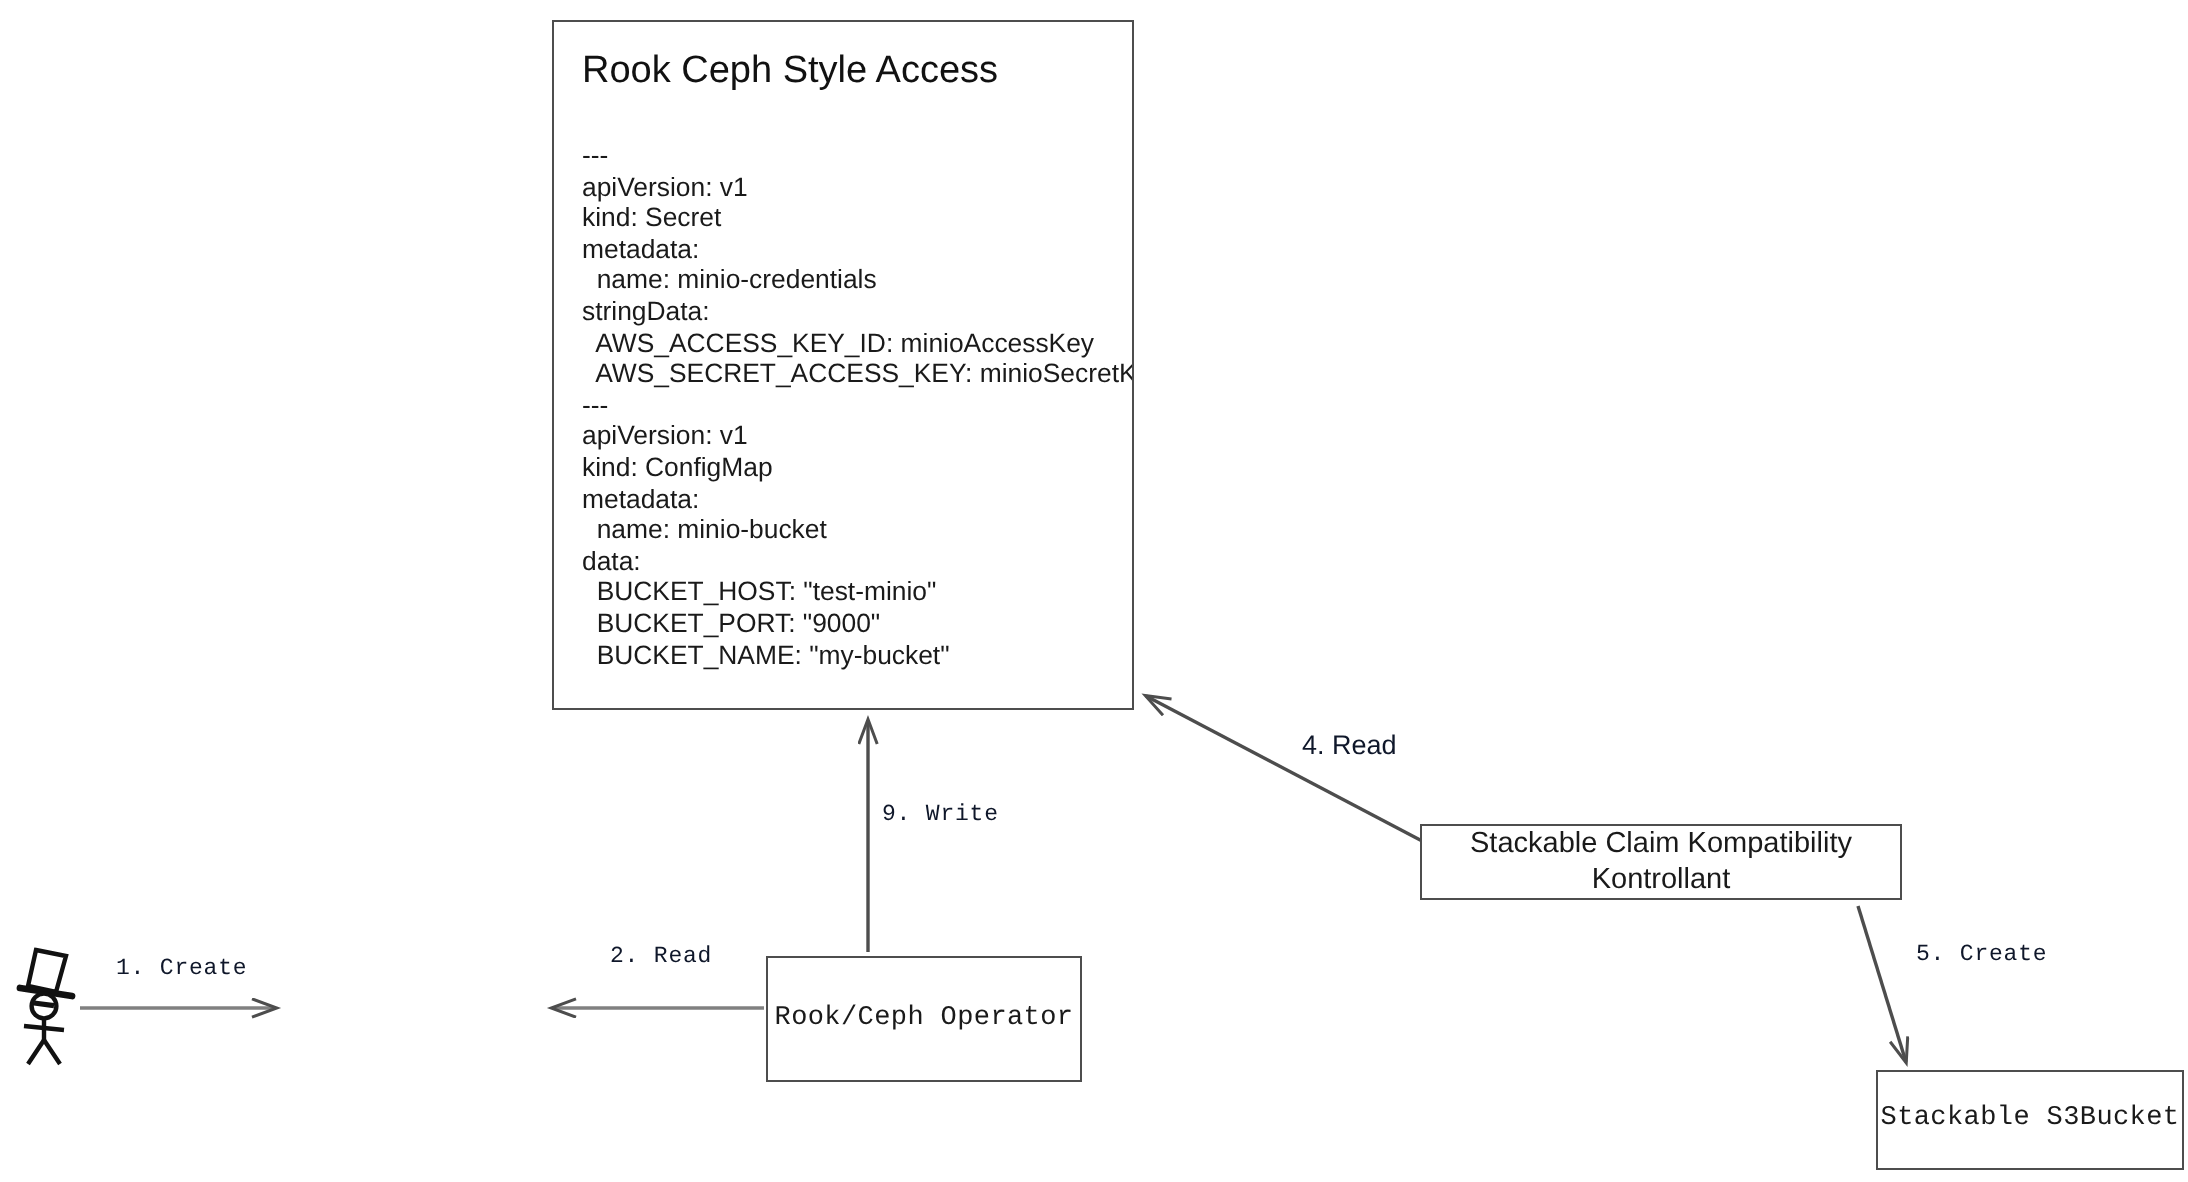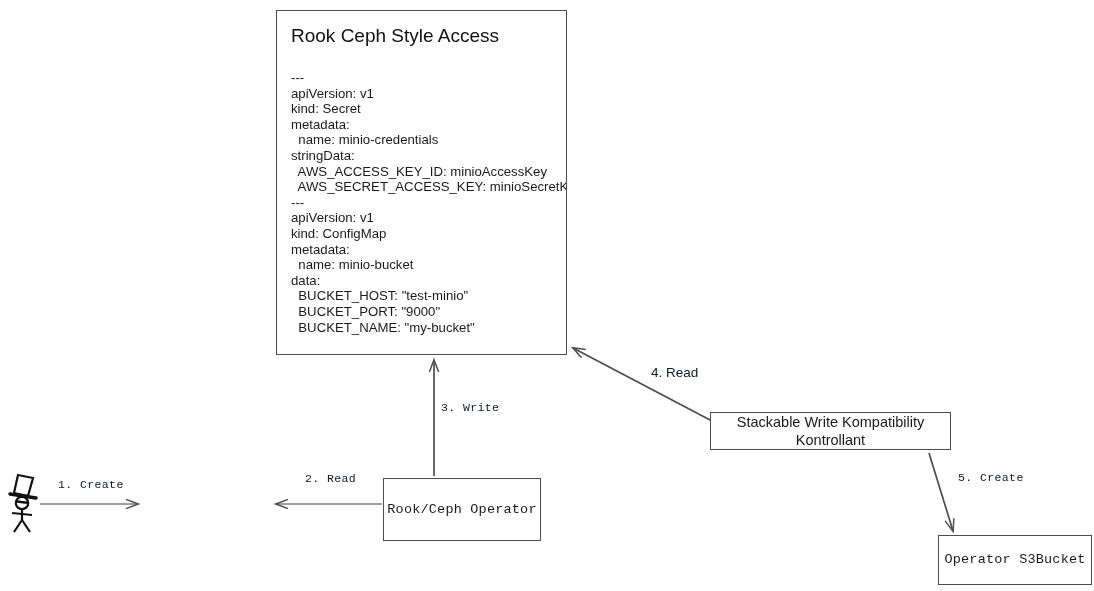--- a/index.html
+++ b/index.html
@@ -147,30 +147,30 @@
     <div id="yaml-title">Rook Ceph Style Access</div>
     <div id="yaml-body"><div class="yaml-line">---</div><div class="yaml-line">apiVersion: v1</div><div class="yaml-line">kind: Secret</div><div class="yaml-line">metadata:</div><div class="yaml-line">  name: minio-credentials</div><div class="yaml-line">stringData:</div><div class="yaml-line">  AWS_ACCESS_KEY_ID: minioAccessKey</div><div class="yaml-line">  AWS_SECRET_ACCESS_KEY: minioSecretKey</div><div class="yaml-line">---</div><div class="yaml-line">apiVersion: v1</div><div class="yaml-line">kind: ConfigMap</div><div class="yaml-line">metadata:</div><div class="yaml-line">  name: minio-bucket</div><div class="yaml-line">data:</div><div class="yaml-line">  BUCKET_HOST: "test-minio"</div><div class="yaml-line">  BUCKET_PORT: "9000"</div><div class="yaml-line">  BUCKET_NAME: "my-bucket"</div></div>
   </div>
 
 
   <div class="node node-mono" style="left:383px; top:478px; width:158px; height:63px;">
     <span>Rook/Ceph Operator</span>
   </div>
 
   <div class="node node-sans" style="left:710px; top:412px; width:241px; height:38px;">
-    <span>Stackable Write Kompatibility Kontrollant</span>
+    <span>Stackable Claim Kompatibility Kontrollant</span>
   </div>
 
   <div class="node node-mono" style="left:938px; top:535px; width:154px; height:50px;">
-    <span>Operator S3Bucket</span>
+    <span>Stackable S3Bucket</span>
   </div>
 
   <div class="edge-label lbl-mono" style="left:58px; top:478px;">1. Create</div>
 
   <div class="edge-label lbl-mono" style="left:305px; top:472px;">2. Read</div>
 
-  <div class="edge-label lbl-mono" style="left:441px; top:401px;">3. Write</div>
+  <div class="edge-label lbl-mono" style="left:441px; top:401px;">9. Write</div>
 
   <div class="edge-label lbl-sans" style="left:651px; top:365px;">4. Read</div>
 
   <div class="edge-label lbl-mono" style="left:958px; top:471px;">5. Create</div>
 
 </div>
 
 </body></html>

